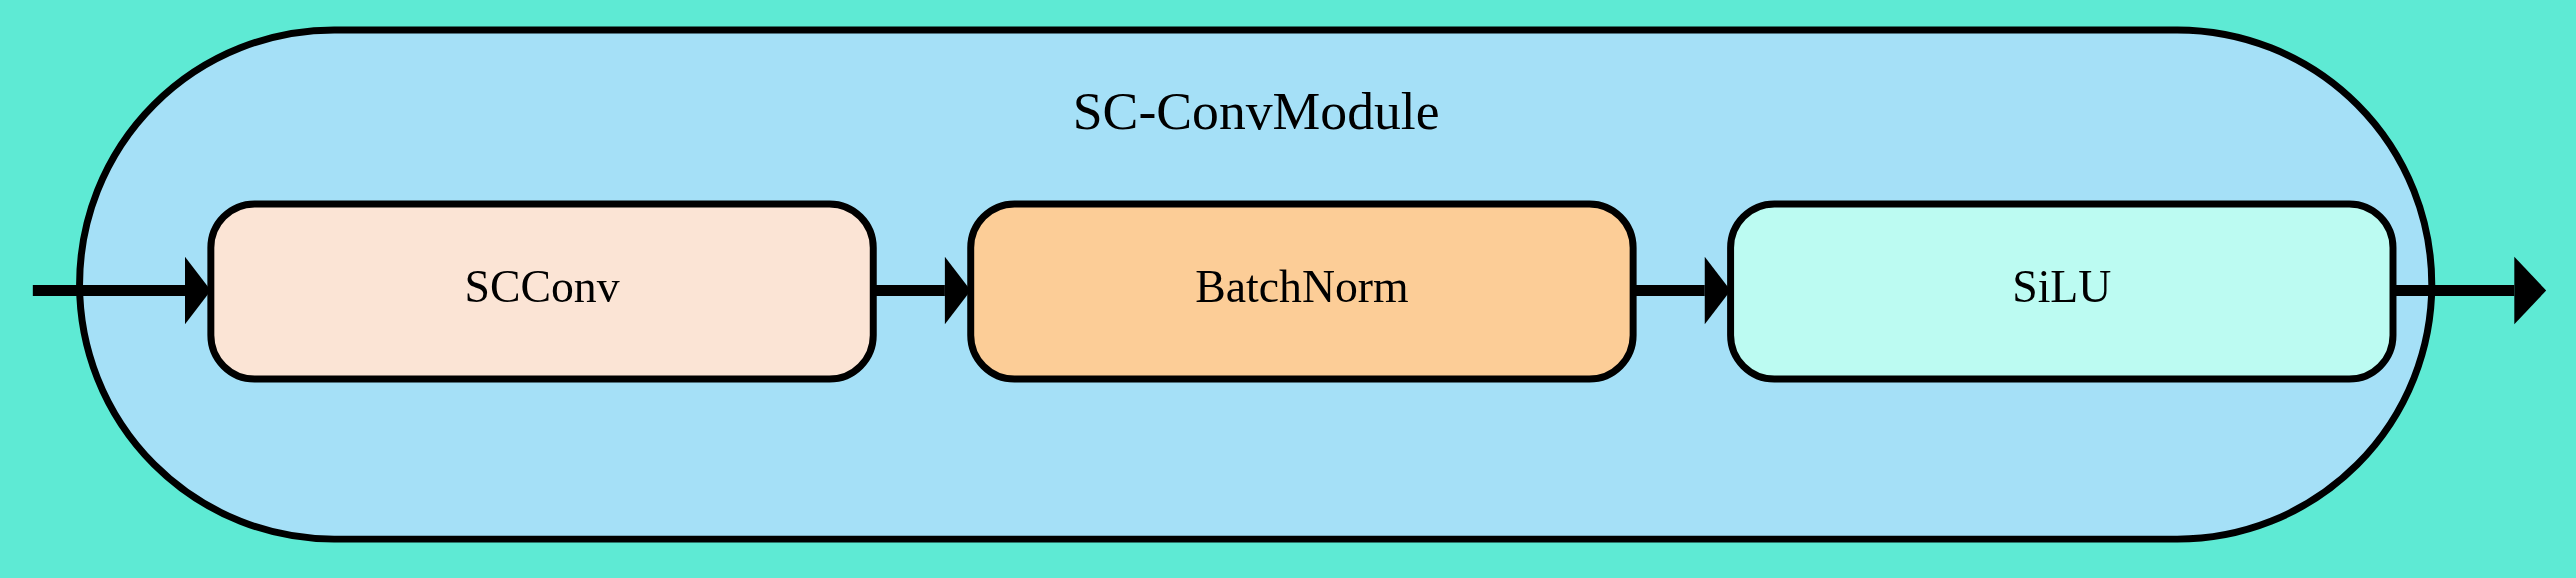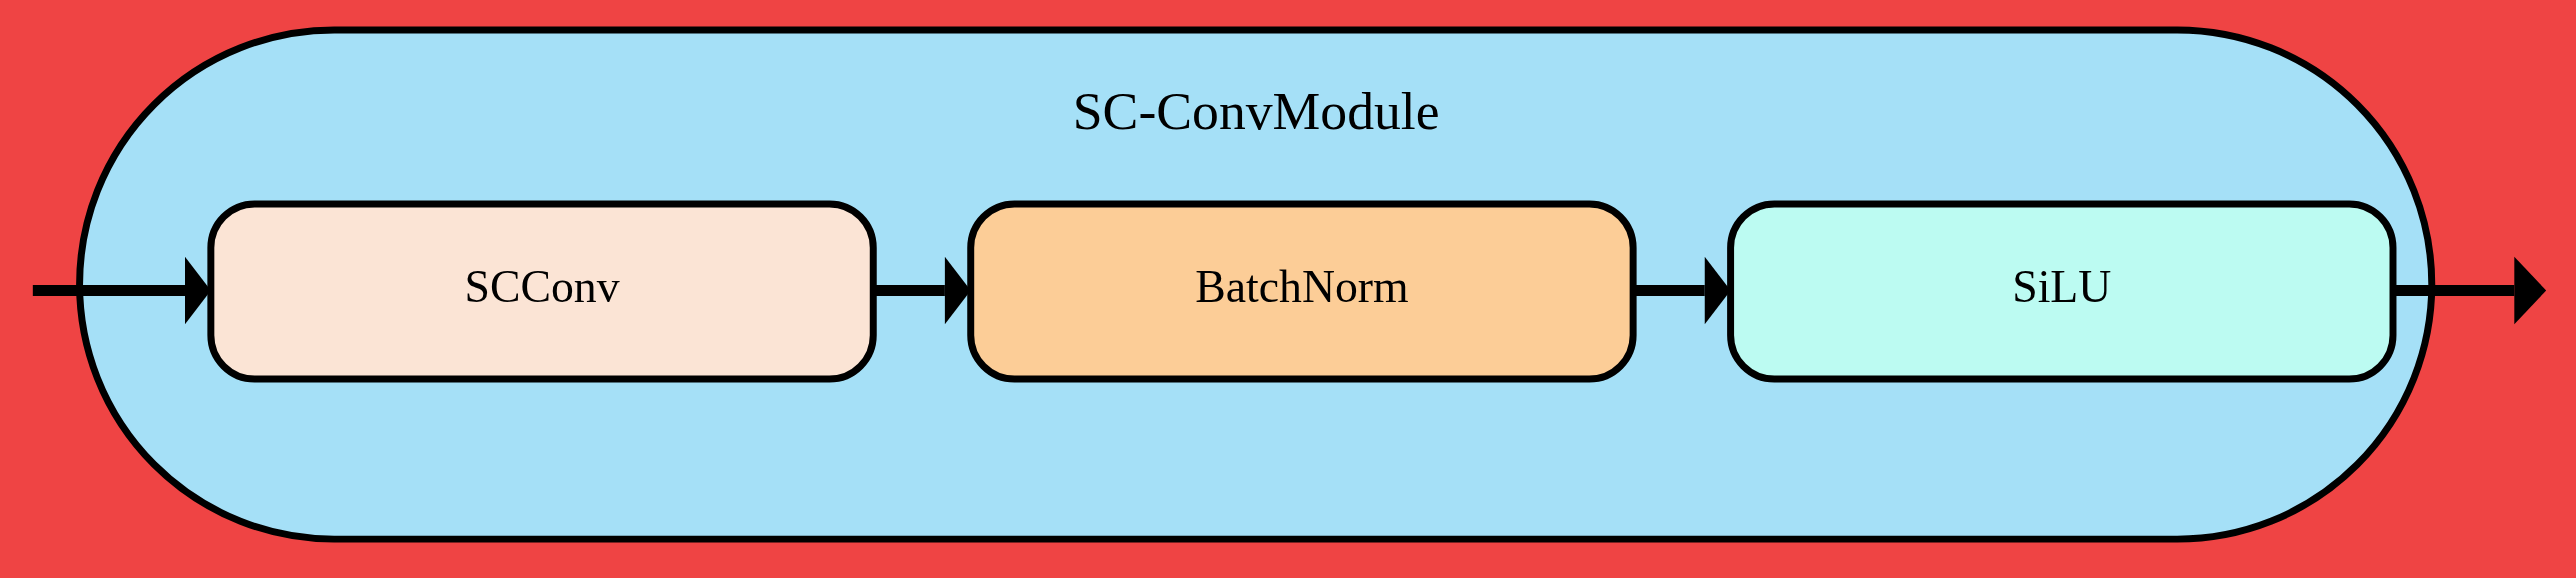--- a/index.html
+++ b/index.html
@@ -8,21 +8,21 @@
     padding: 0;
     background: #ffffff;
   }
   body {
     font-family: "Liberation Serif", "DejaVu Serif", serif;
   }
   #canvas {
     position: relative;
     width: 2576px;
     height: 579px;
-    background: #ef4444;
+    background: #5eead4;
     overflow: hidden;
   }
   #diagram-svg {
     position: absolute;
     left: 0;
     top: 0;
     width: 2576px;
     height: 579px;
   }
   .module-title {

